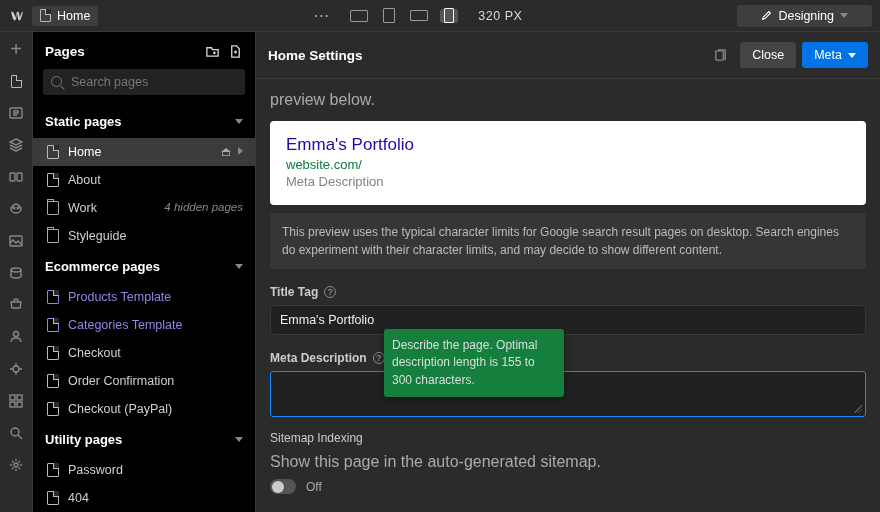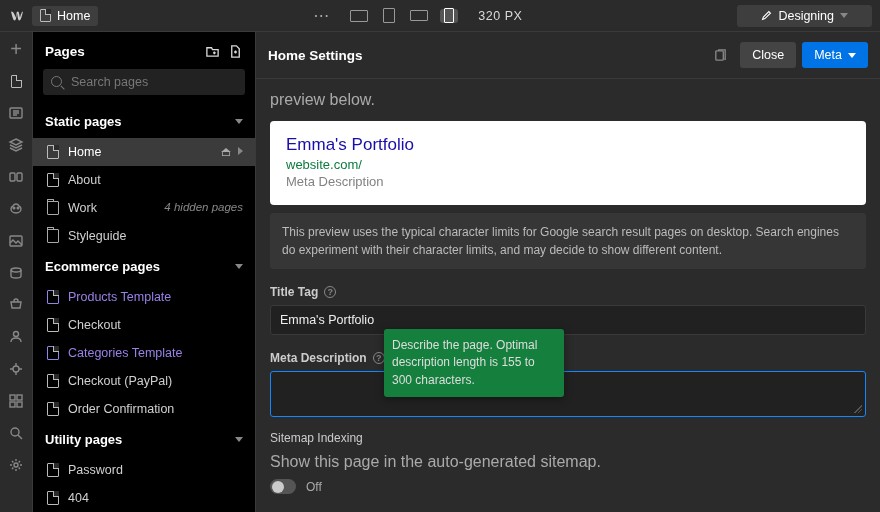--- a/index.html
+++ b/index.html
@@ -247,35 +247,35 @@
   </div>
 
   <div class="section-hdr">
     <span>Ecommerce pages</span>
       <span class="chev"></span>
   </div>
   <div class="page-row tpl">
     <span class="ico page-ico" style="border-color:#9a81e6"></span>
     <span class="lbl">Products Template</span>
   </div>
-  <div class="page-row">
-    <span class="ico page-ico"></span>
-    <span class="lbl">Checkout</span>
-  </div>
   <div class="page-row tpl">
     <span class="ico page-ico" style="border-color:#9a81e6"></span>
     <span class="lbl">Categories Template</span>
   </div>
   <div class="page-row">
     <span class="ico page-ico"></span>
+    <span class="lbl">Checkout</span>
+  </div>
+  <div class="page-row">
+    <span class="ico page-ico"></span>
+    <span class="lbl">Order Confirmation</span>
+  </div>
+  <div class="page-row">
+    <span class="ico page-ico"></span>
     <span class="lbl">Checkout (PayPal)</span>
-  </div>
-  <div class="page-row">
-    <span class="ico page-ico"></span>
-    <span class="lbl">Order Confirmation</span>
   </div>
 
   <div class="section-hdr">
     <span>Utility pages</span>
       <span class="chev"></span>
   </div>
   <div class="page-row">
     <span class="ico page-ico"></span>
     <span class="lbl">Password</span>
   </div>

